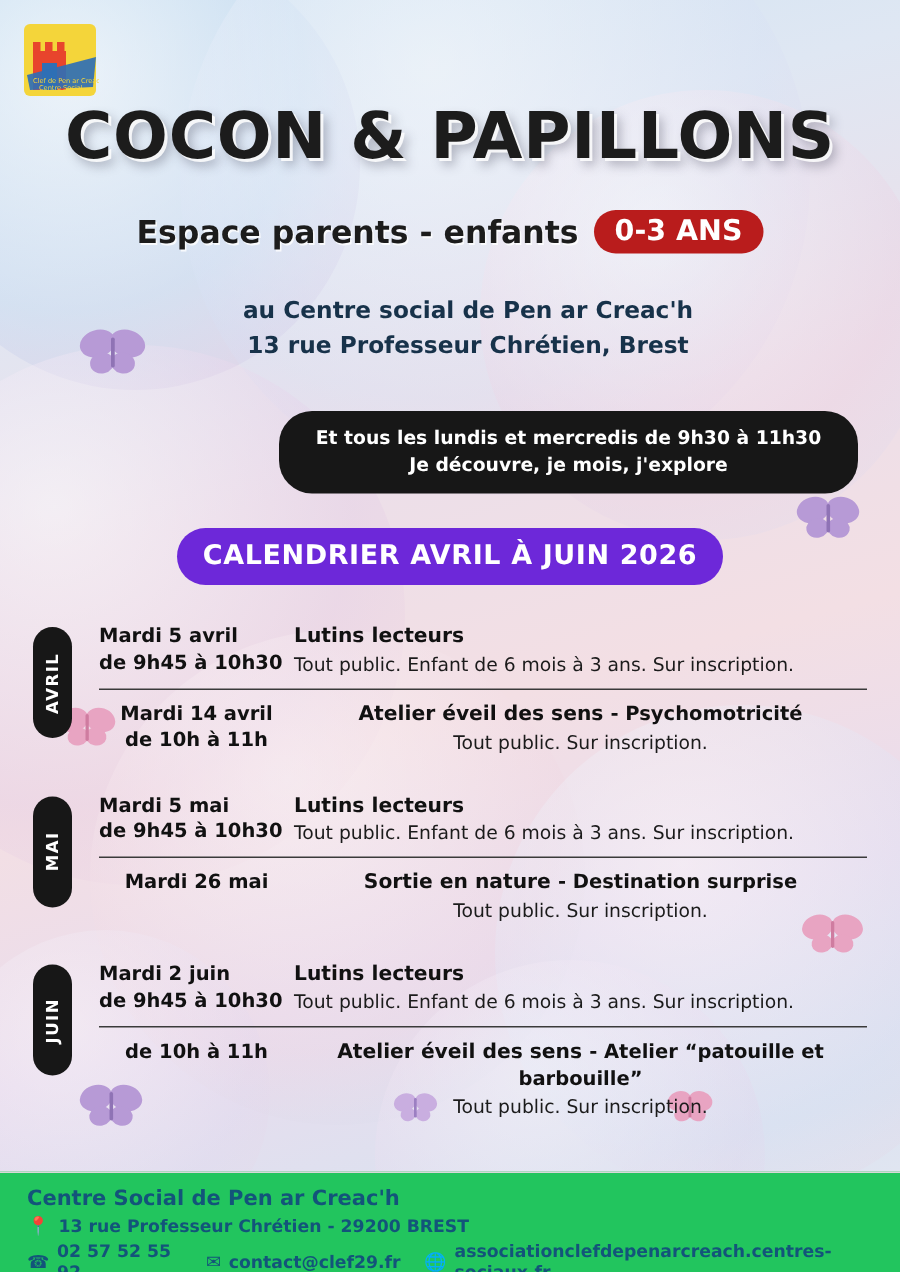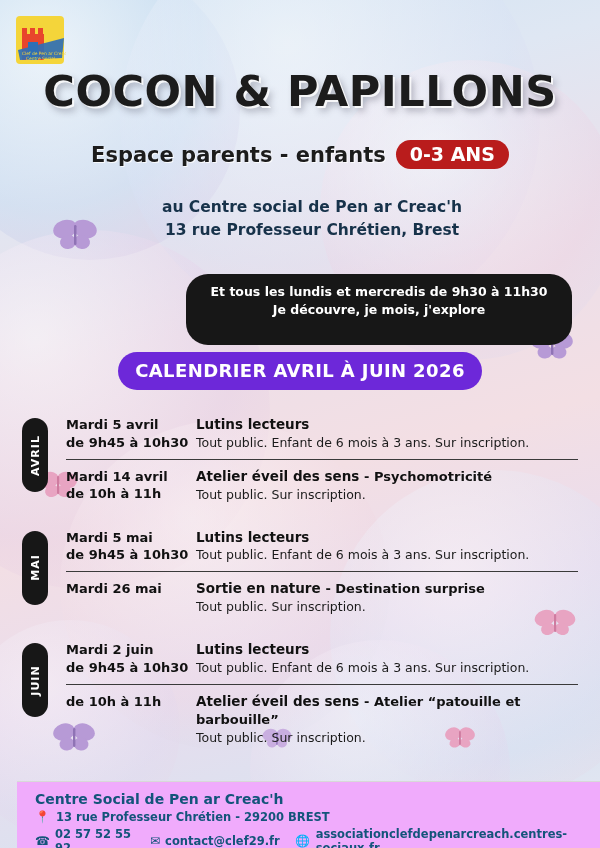--- a/index.html
+++ b/index.html
@@ -52,21 +52,21 @@
     background:#b91c1c;color:#fff;border-radius:18px;padding:5px 14px;
     font-family:"DejaVu Sans", sans-serif;font-weight:bold;font-size:19px;line-height:1;
   }
   .venue{
     position:absolute;left:0;right:0;top:196px;text-align:center;
     font-family:"DejaVu Sans", sans-serif;font-weight:bold;font-size:15.5px;color:#17324a;line-height:1.5;padding-left:24px;
   }
   .banner{
     position:absolute;left:186px;top:274px;width:358px;
     background:#171717;color:#fff;border-radius:22px;
-    padding:9px 14px 26px;text-align:center;
+    padding:9px 14px 10px;text-align:center;
     font-family:"DejaVu Sans", sans-serif;font-weight:bold;font-size:12.5px;line-height:1.45;
   }
   .calendar-pill{
     position:absolute;left:118px;top:352px;width:364px;
     background:#6d28d9;color:#fff;border-radius:20px;
     padding:8px 0 9px;text-align:center;
     font-family:"DejaVu Sans", sans-serif;font-weight:bold;font-size:18px;letter-spacing:.4px;
   }
 
   
@@ -76,38 +76,38 @@
     position:absolute;left:0;top:6px;width:26px;height:74px;
     background:#171717;border-radius:13px;color:#fff;
     display:flex;align-items:center;justify-content:center;
   }
   .month-tab span{
     transform:rotate(-90deg);white-space:nowrap;
     font-family:"DejaVu Sans", sans-serif;font-weight:bold;font-size:11px;letter-spacing:1px;
   }
   .rows{margin-left:44px;}
   .row{display:flex;padding:4px 0 7px;}
-  .row + .row{border-top:1px solid #3a3a3a;padding-top:8px;}
+  .row + .row{border-top:1px solid #3a3a3a;padding-top:8px;text-align:center;}
   .row-date{
     width:130px;flex:0 0 130px;
     font-family:"DejaVu Sans", sans-serif;font-weight:bold;font-size:13px;color:#111;line-height:1.35;
   }
   .row-body{flex:1;}
   .row-title{
     font-family:"DejaVu Sans", sans-serif;font-weight:bold;font-size:13.5px;color:#111;line-height:1.3;
   }
   .row-title .extra{font-weight:bold;font-size:13px;}
   .row-desc{
     font-family:"DejaVu Sans", sans-serif;font-size:12.5px;color:#1b1b1b;line-height:1.35;margin-top:1px;
   }
 
   
   .footer{
     position:absolute;left:0;right:0;bottom:0;height:66px;
-    background:#f0abfc;border-top:1px solid #d8d8d8;margin-left:17px;
+    background:#22c55e;border-top:1px solid #d8d8d8;
   }
   .footer-inner{padding:9px 18px 0;}
   .f-title{
     font-family:"DejaVu Sans", sans-serif;font-weight:bold;font-size:14px;color:#13547a;
   }
   .f-line{
     display:flex;align-items:center;gap:6px;margin-top:3px;
     font-family:"DejaVu Sans", sans-serif;font-size:11.5px;color:#13547a;font-weight:bold;
   }
   .f-line2{display:flex;align-items:center;gap:16px;margin-top:3px;}

